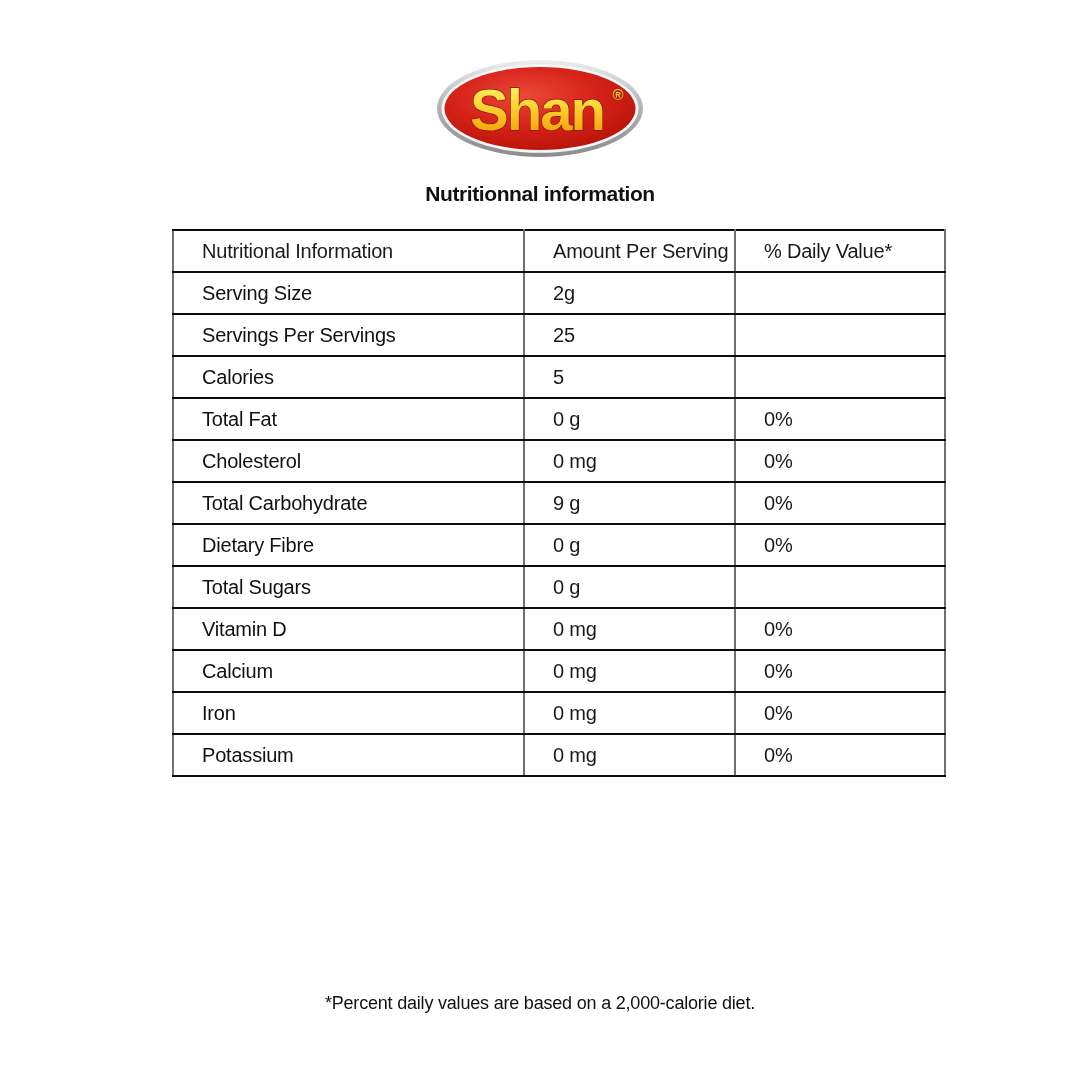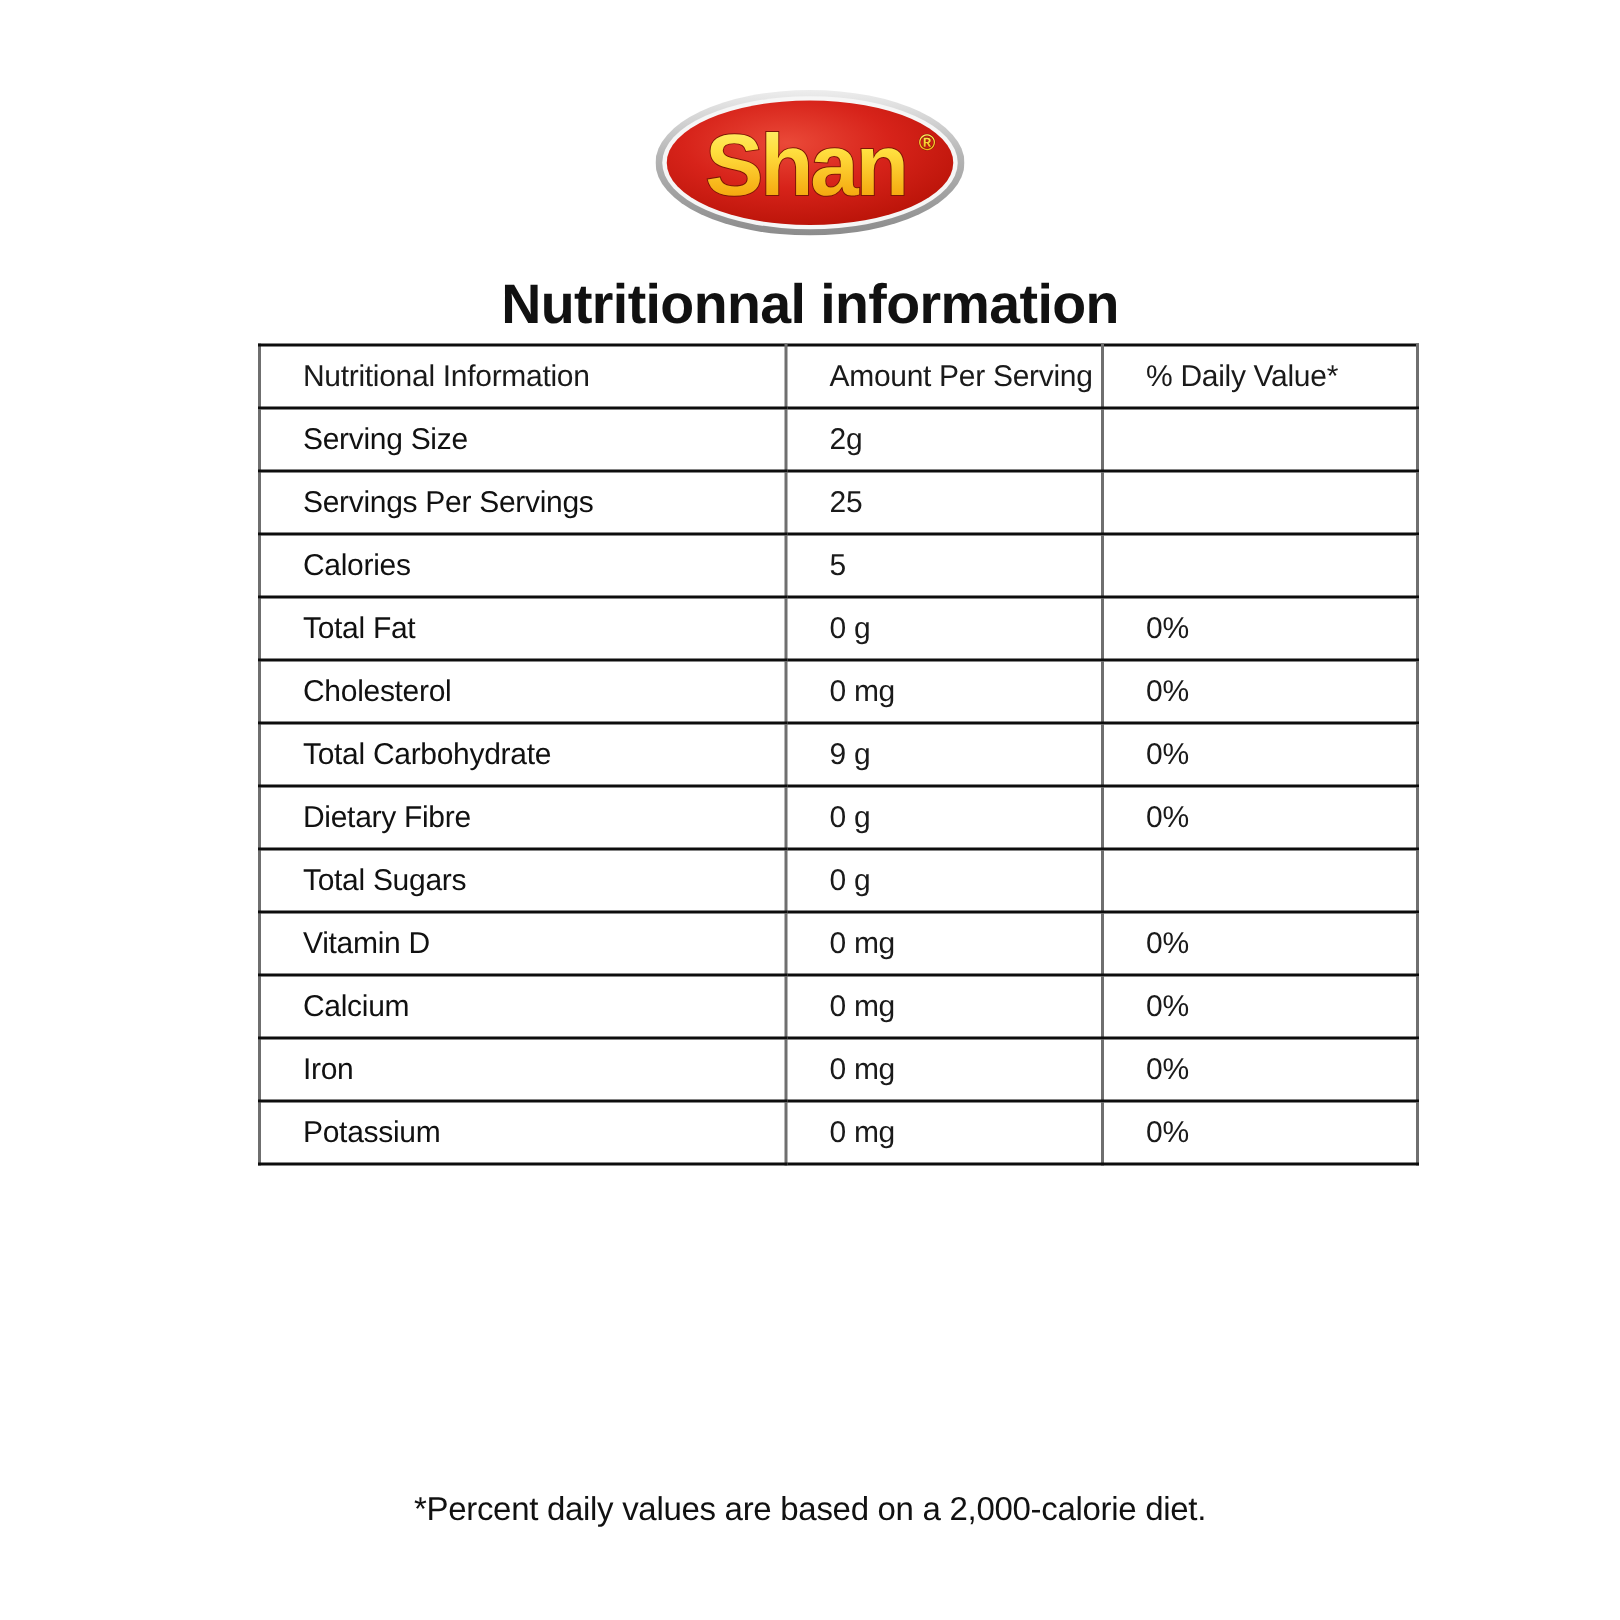--- a/index.html
+++ b/index.html
@@ -24,21 +24,21 @@
   }
   .logo svg { display: block; width: 100%; height: 100%; }
 
   
   .title {
     position: absolute;
     top: 182px;
     left: 0;
     width: 1080px;
     text-align: center;
-    font-size: 37px;
+    font-size: 21px;
     font-weight: 700;
     letter-spacing: -0.4px;
     color: #111111;
   }
 
   
   .nutrition-table {
     position: absolute;
     left: 172px;
     top: 229px;
@@ -64,21 +64,21 @@
   .nutrition-table th { font-weight: 400; }
   .nutrition-table tbody td.label-cell { font-weight: 400; color: #111111; }
 
   
   .footnote {
     position: absolute;
     top: 993px;
     left: 0;
     width: 1080px;
     text-align: center;
-    font-size: 22px;
+    font-size: 18px;
     letter-spacing: -0.2px;
     color: #111111;
   }
 </style>
 </head>
 <body>
 
 <div class="canvas">
 
   <div class="logo">

